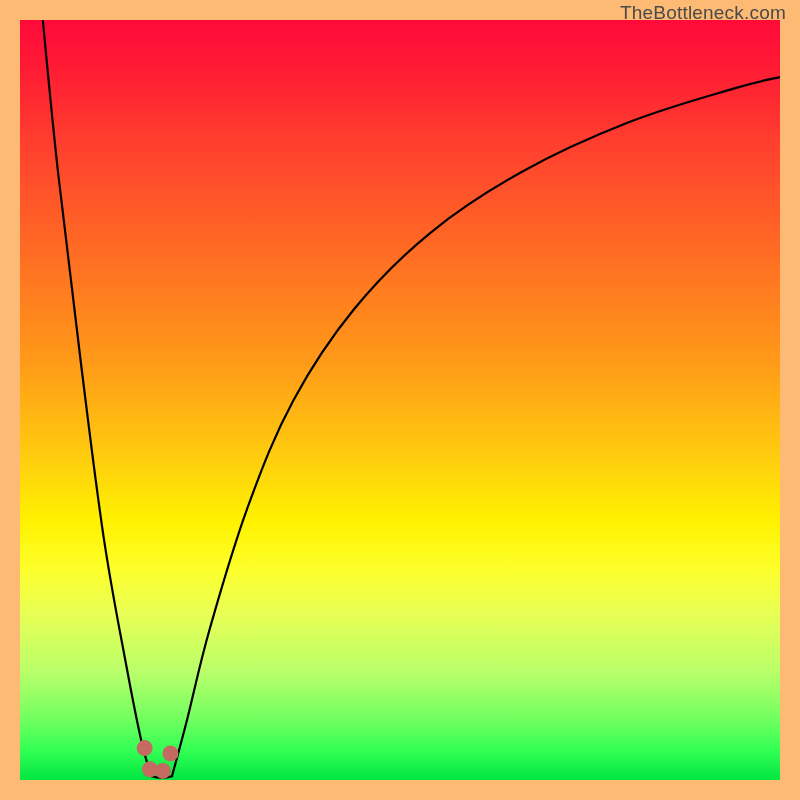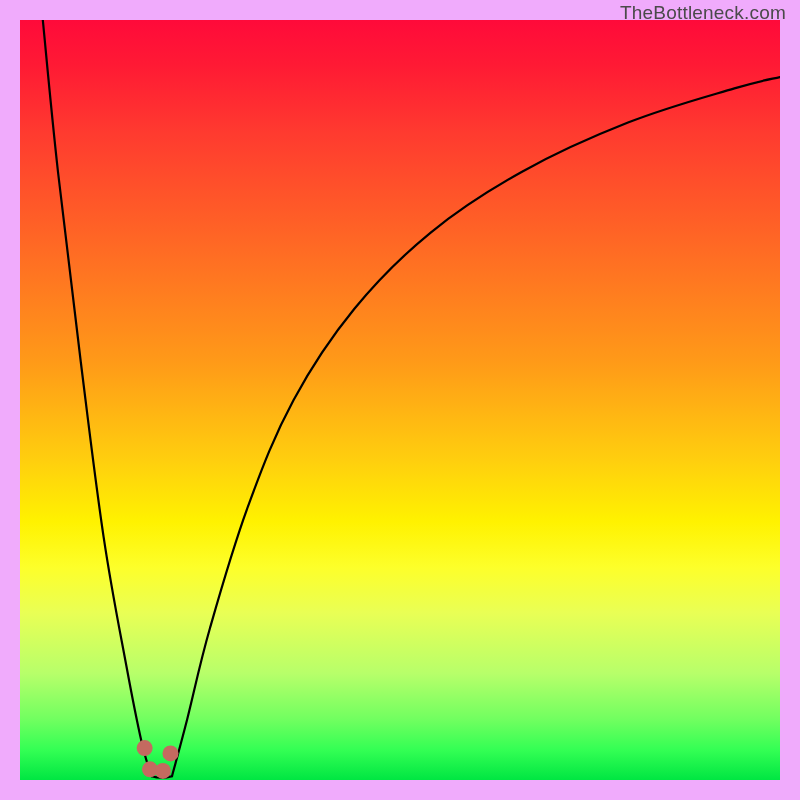--- a/index.html
+++ b/index.html
@@ -6,21 +6,21 @@
     margin: 0;
     padding: 0;
     width: 800px;
     height: 800px;
     overflow: hidden;
     font-family: Arial, Helvetica, sans-serif;
   }
   .frame {
     width: 800px;
     height: 800px;
-    background: #f0abfc;
+    background: #fdba74;
     position: relative;
   }
   .plot-area {
     position: absolute;
     left: 20px;
     top: 20px;
     width: 760px;
     height: 760px;
     overflow: hidden;
   }

